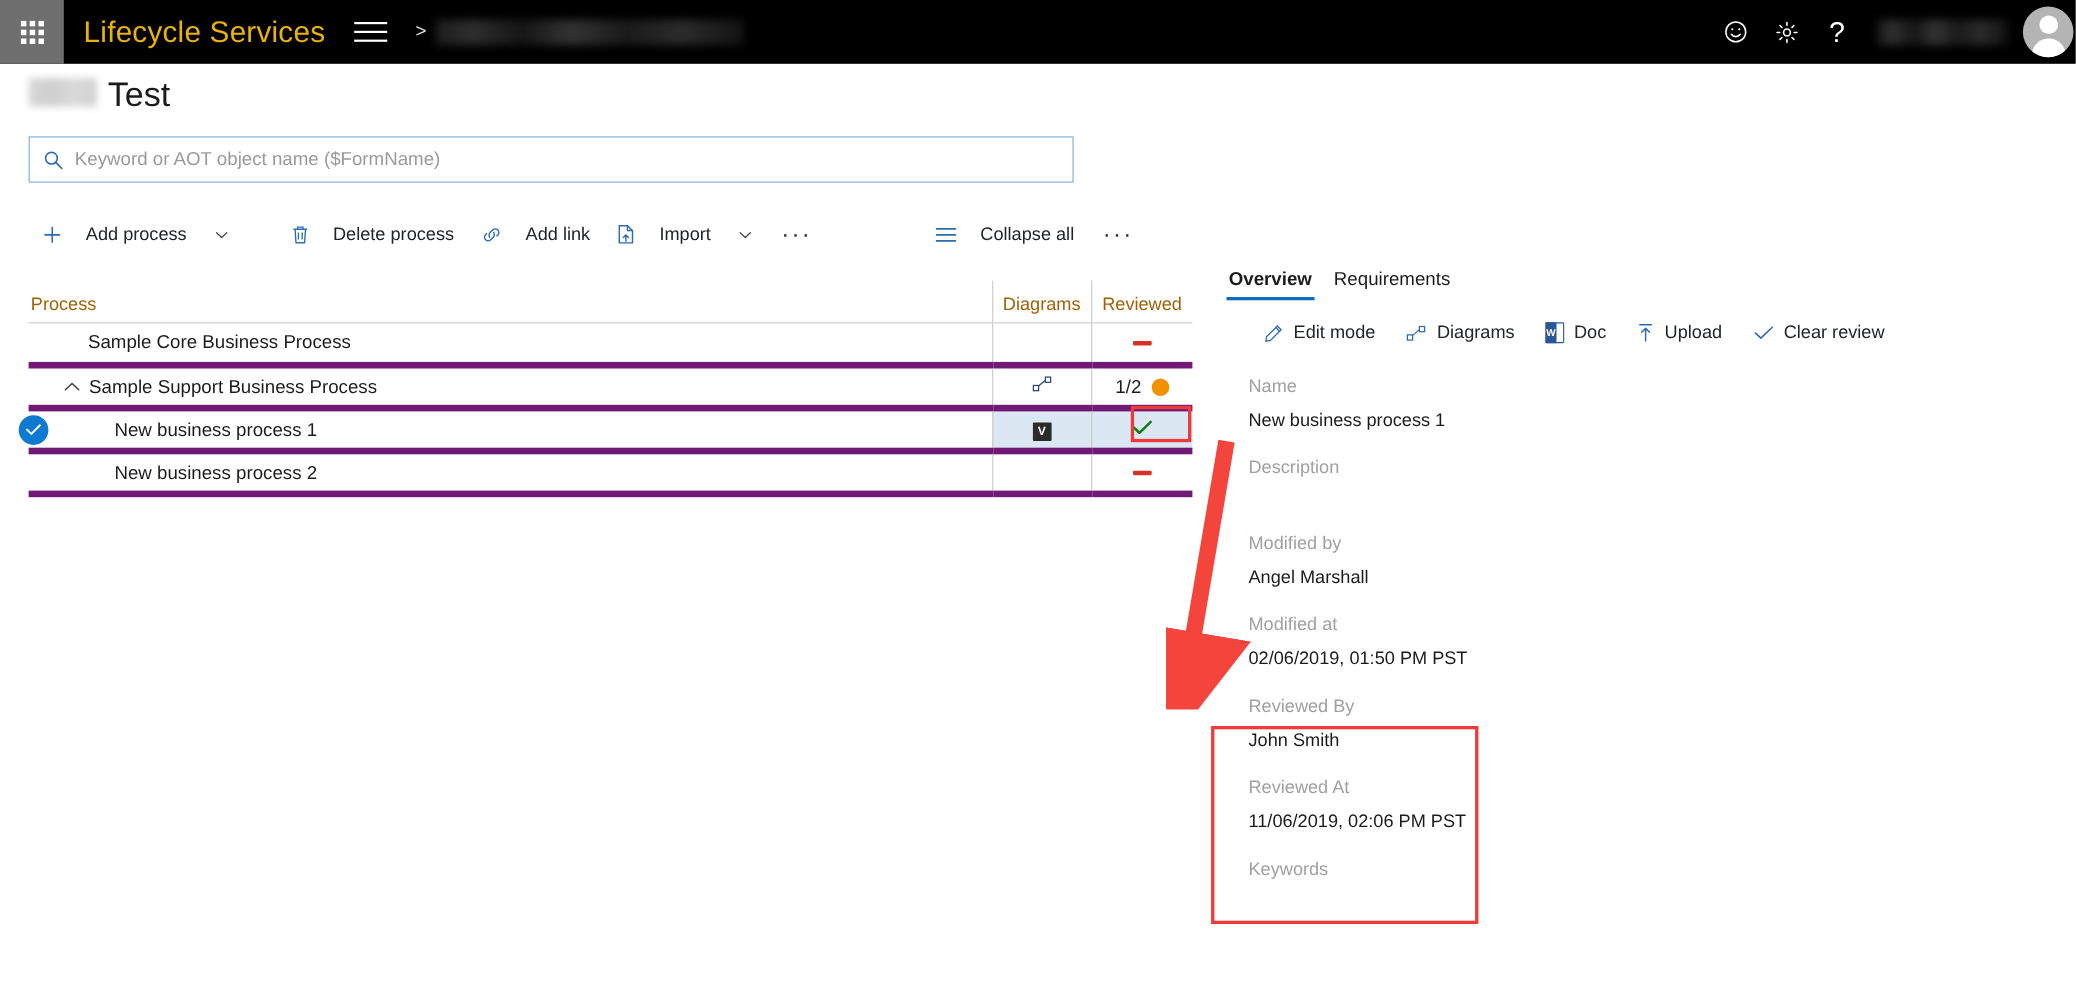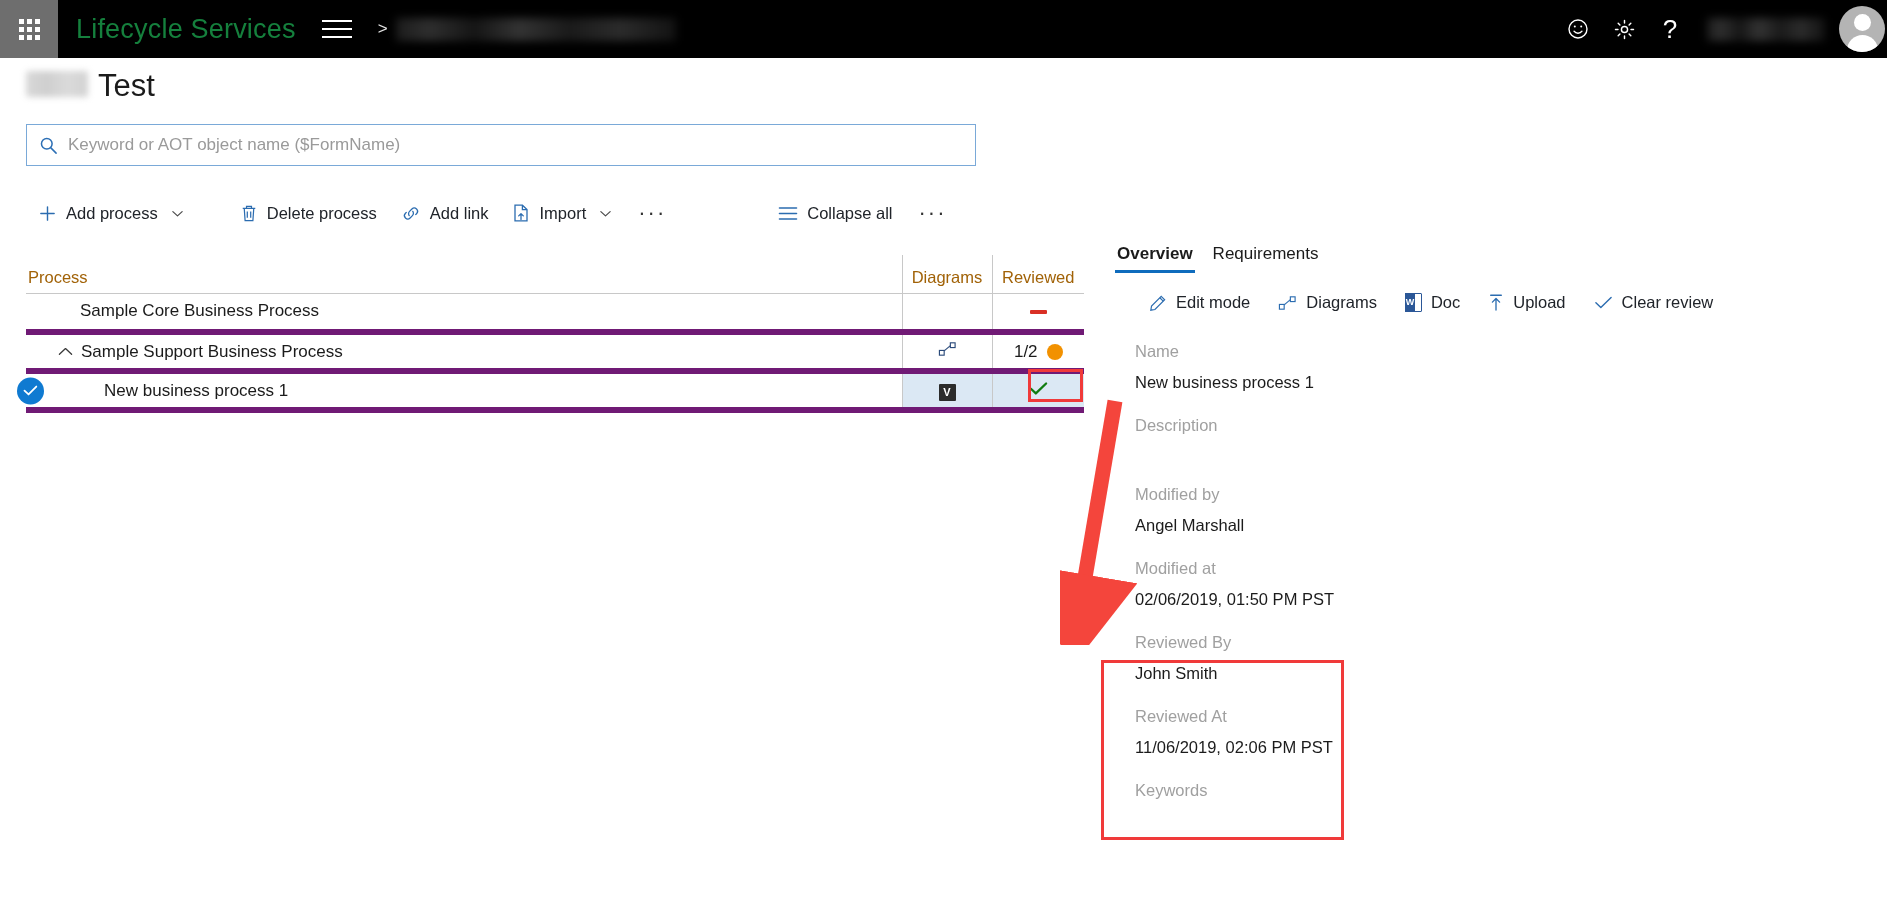--- a/index.html
+++ b/index.html
@@ -20,21 +20,21 @@
     display: flex; align-items: center; justify-content: center;
     flex: 0 0 58px; cursor: pointer;
   }
   .waffle-grid {
     width: 21px; height: 21px;
     display: grid; grid-template-columns: repeat(3, 5px);
     grid-template-rows: repeat(3, 5px); gap: 3px;
   }
   .waffle-grid i { background: #ffffff; display: block; }
   .brand {
-    color: #15803d; font-size: 27px; font-weight: 400;
+    color: #eab308; font-size: 27px; font-weight: 400;
     margin-left: 18px; letter-spacing: .2px; white-space: nowrap;
     cursor: pointer;
   }
   .hamburger {
     width: 30px; height: 22px; margin-left: 26px; cursor: pointer;
     display: flex; flex-direction: column; justify-content: space-between;
     padding: 2px 0;
   }
   .hamburger i { display: block; height: 2px; background: #ffffff; width: 100%; }
   .bc-sep {
@@ -98,21 +98,21 @@
     background: transparent;
   }
   .search-input::placeholder { color: #9a9a9a; }
 
   
   .cmdbar {
     position: absolute; left: 26px; top: 192px;
     width: 1060px; height: 42px; display: flex; align-items: center;
   }
   .cmd {
-    display: flex; align-items: center; gap: 9px; height: 34px;
+    display: flex; align-items: center; gap: 21px; height: 34px;
     padding: 0 12px; color: #20242a; font-size: 16.5px; cursor: pointer;
     white-space: nowrap;
   }
   .cmd .gl { color: #2b6cb0; display: flex; align-items: center; }
   .cmd .chev { color: #4a4a4a; margin-left: 4px; display:flex; }
   .cmd-ellipsis {
     display: flex; align-items: center; justify-content: center;
     height: 34px; padding: 0 14px; color: #333; font-size: 22px;
     letter-spacing: 2px; cursor: pointer; line-height: 0;
   }
@@ -437,20 +437,31 @@
       </td>
       <td class="c-rev">
         <span class="check-green">
           <svg width="19" height="15" viewBox="0 0 20 15" fill="none" stroke="#107c10" stroke-width="2.4">
             <path d="M2 7.8l5.2 4.9L18 2.2" stroke-linecap="round" stroke-linejoin="round"></path>
           </svg>
         </span>
       </td>
     </tr>
 
+    <tr>
+      <td class="c-name">
+        <div class="namecell lvl2">
+          <span>New business process 2</span>
+        </div>
+      </td>
+      <td class="c-diag"></td>
+      <td class="c-rev">
+        <span class="dash"></span>
+      </td>
+    </tr>
   </tbody>
 </table>
 
 <div class="rpanel">
 
   <div class="tabs">
     <div class="tab active">Overview</div>
     <div class="tab">Requirements</div>
   </div>
 

